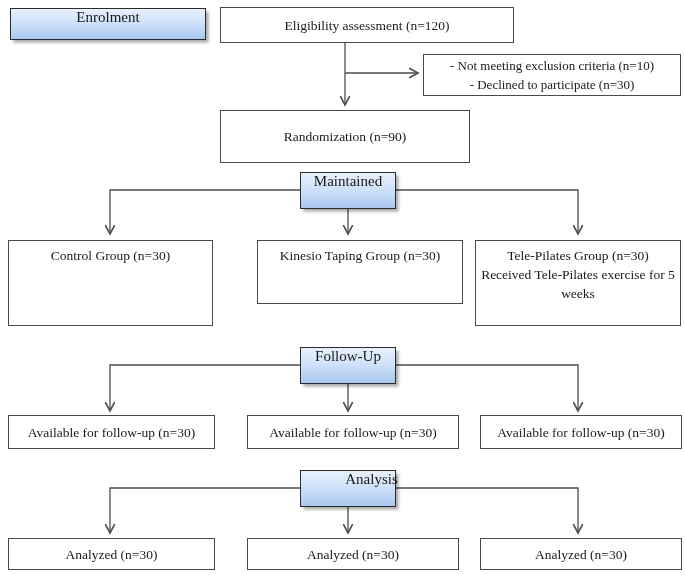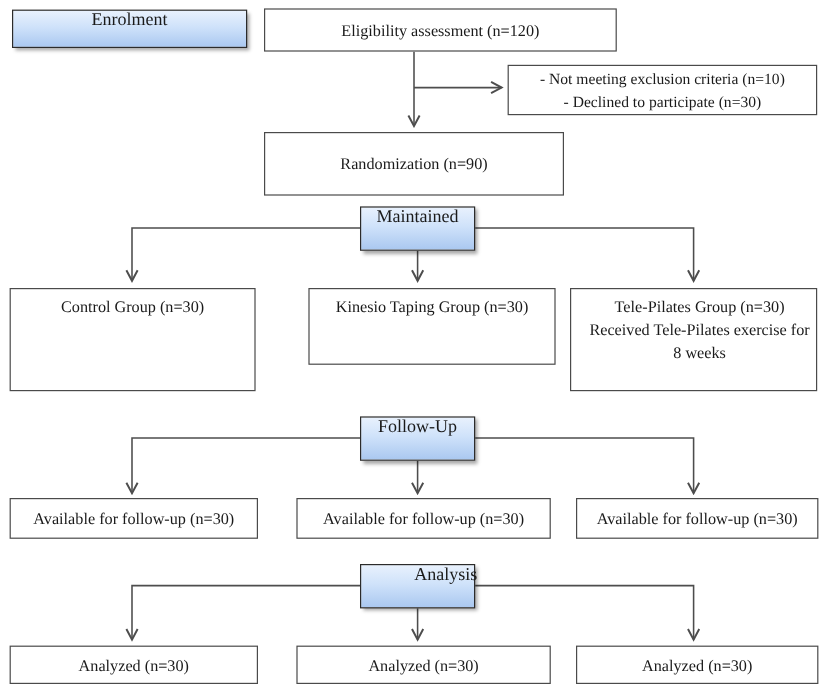--- a/index.html
+++ b/index.html
@@ -106,23 +106,23 @@
   <div class="band" style="left:300px; top:172px; width:96px; height:37px;">
     <span>Maintained</span>
   </div>
 
   <div class="box multiline" style="left:8px; top:240px; width:205px; height:86px;gap:15px;">
     <span>Control Group (n=30)</span>
   </div>
   <div class="box multiline" style="left:245px; top:240px; width:206px; height:64px;margin-left:12px;">
     <span>Kinesio Taping Group (n=30)</span>
   </div>
-  <div class="box multiline" style="left:475px; top:240px; width:206px; height:86px; padding-left:13px; padding-right:3px;">
+  <div class="box multiline" style="left:475px; top:240px; width:206px; height:86px; padding-left:3px; padding-right:3px;">
     <span>Tele-Pilates Group (n=30)</span>
-    <span>Received Tele-Pilates exercise for 8 weeks</span>
+    <span>Received Tele-Pilates exercise for 5 weeks</span>
   </div>
 
   <div class="band" style="left:300px; top:347px; width:96px; height:37px;">
     <span>Follow-Up</span>
   </div>
 
   <div class="box" style="left:8px; top:415px; width:207px; height:34px;">
     <span>Available for follow-up (n=30)</span>
   </div>
   <div class="box" style="left:247px; top:415px; width:212px; height:34px;">

